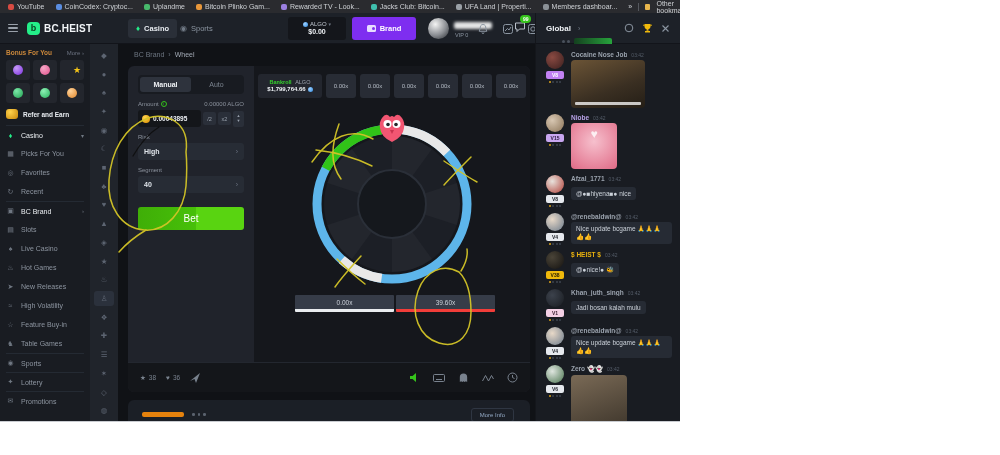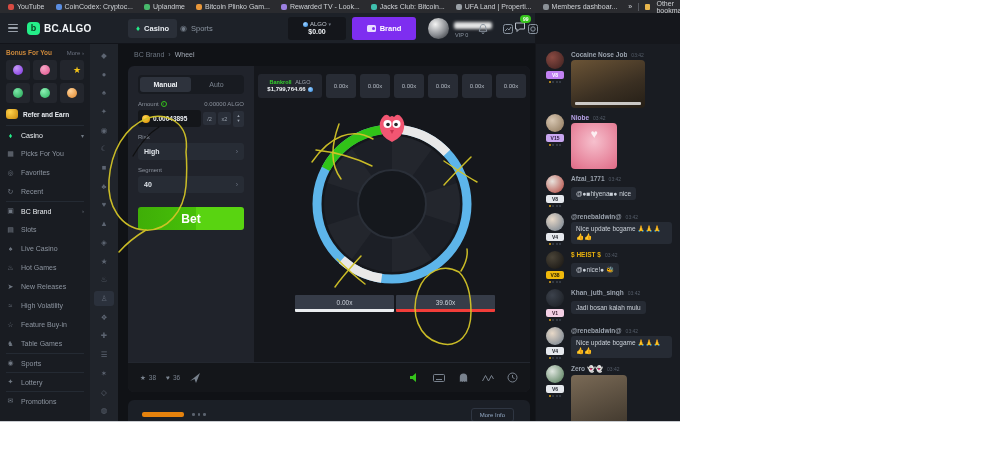--- a/index.html
+++ b/index.html
@@ -90,21 +90,21 @@
   .amt-input { margin-top:3px; height:17px; display:flex; gap:2px; align-items:center; }
   .amt-val { flex:1; height:17px; background:#14161a; border-radius:3px; display:flex; align-items:center; gap:3px; padding:0 4px; }
   .coin-gold { width:8px; height:8px; border-radius:50%; background:radial-gradient(circle at 35% 30%, #ffd34d, #d98c00); flex:none; }
   .amt-val span { font-size:6.5px; font-weight:bold; color:#eef1f5; }
   .sbtn { width:13px; height:13px; background:#2a2f39; border-radius:2px; display:flex; align-items:center; justify-content:center; font-size:5.5px; color:#98a0ac; flex:none; }
   .stepper { width:11px; height:16px; background:#2a2f39; border-radius:2px; display:flex; flex-direction:column; align-items:center; justify-content:center; color:#98a0ac; font-size:4px; line-height:4.5px; flex:none; }
   .flabel { margin-top:7px; font-size:6px; color:#8b929d; }
   .fselect { margin-top:3px; height:17px; background:#272c35; border-radius:3px; display:flex; align-items:center; justify-content:space-between; padding:0 6px; }
   .fselect .v { font-size:7px; font-weight:bold; color:#dfe4ea; }
   .fselect .c { font-size:7px; color:#6b7380; }
-  .bet { margin-top:14px; height:23px; border-radius:3px; background:linear-gradient(90deg,#3fae07 0%,#47c009 55%,#59d411 55%); display:flex; align-items:center; justify-content:center; color:#fff; font-size:12px; font-weight:bold; }
+  .bet { margin-top:14px; height:23px; border-radius:3px; background:linear-gradient(90deg,#3fae07 0%,#47c009 55%,#59d411 55%); display:flex; align-items:center; justify-content:center; color:#fff; font-size:10px; font-weight:normal; }
 
   .warea { position:absolute; left:126px; right:0; top:0; bottom:30px; background:#15171c; border-radius:0 6px 0 0; }
   .wtop { position:absolute; left:4px; right:4px; top:8px; display:flex; gap:4px; height:24px; }
   .bankroll { width:64px; background:#23262e; border-radius:3px; display:flex; flex-direction:column; align-items:center; justify-content:center; line-height:1.2; flex:none; }
   .bankroll .r1 { font-size:5.5px; }
   .bankroll .r1 b { color:#35d12d; }
   .bankroll .r1 i { color:#9aa1ac; font-style:normal; margin-left:2px; }
   .bankroll .r2 { font-size:6px; font-weight:bold; color:#eef1f5; display:flex; align-items:center; gap:2px; }
   .chips { flex:1; display:grid; grid-template-columns:repeat(6,1fr); gap:4px; }
   .chip { background:#282c35; border-radius:3px; display:flex; align-items:center; justify-content:center; font-size:6px; color:#b3bac4; }
@@ -199,21 +199,21 @@
   </div>
 
   <div class="hdr">
     <div class="burger">
         <i></i>
         <i></i>
         <i></i>
       </div>
     <div class="logo">
       <div class="logo-mark">b</div>
-      <div class="logo-text">BC.ALGO</div>
+      <div class="logo-text">BC.HEIST</div>
     </div>
     <div class="tab-casino">
       <span class="dia">♦</span>
       <span>Casino</span>
     </div>
     <div class="tab-sports">
       <span class="ball">◉</span>
       <span>Sports</span>
     </div>
     <div class="balance">
@@ -250,20 +250,40 @@
         </svg>
     </div>
   </div>
   <div class="hdr-ic" style="position:absolute;left:514px;top:21px;z-index:5">
     <svg viewBox="0 0 12 12" width="12" height="12">
         <path d="M1.5 2 h9 v6 h-5 l-2.5 2.5 v-2.5 h-1.5 z" fill="none" stroke="#b9c0ca"></path>
       </svg>
     <span class="badge99">99</span>
   </div>
 
+  <div class="chat-hdr">
+    <span class="chat-title">Global</span>
+    <span class="chat-arrow">›</span>
+    <div class="chat-hdr-ics">
+      <svg width="10" height="10" viewBox="0 0 10 10">
+          <circle cx="5" cy="5" r="3.8" fill="none" stroke="#8b95a1"></circle>
+        </svg>
+      <svg width="11" height="11" viewBox="0 0 11 11">
+          <path d="M2.5 1 h6 v2.2 a3 3 0 0 1 -6 0 Z M4.5 5.8 h2 v2 h-2 z M3 8 h5 v1.5 h-5 z" fill="#f0b90b"></path>
+          <path d="M1 1.8 h1.5 v1.5 a1.6 1.6 0 0 1 -1.5 -1.5 M10 1.8 h-1.5 v1.5 a1.6 1.6 0 0 0 1.5 -1.5" fill="#f0b90b"></path>
+        </svg>
+      <svg width="9" height="9" viewBox="0 0 9 9">
+          <path d="M1.5 1.5 L7.5 7.5 M7.5 1.5 L1.5 7.5" stroke="#8b95a1" stroke-width="1.1"></path>
+        </svg>
+    </div>
+    <div class="chat-banner">
+        <i></i>
+        <i></i>
+      </div>
+  </div>
 
   <div class="sidebar">
     <div class="bonus-row">
       <span class="bonus-title">Bonus For You</span>
       <span class="bonus-more">More ›</span>
     </div>
     <div class="tiles">
 
         <div class="tile">
           <span class="blob" style="background: radial-gradient(circle at 35% 30%, rgb(199, 155, 247), rgb(122, 47, 224));"></span>

